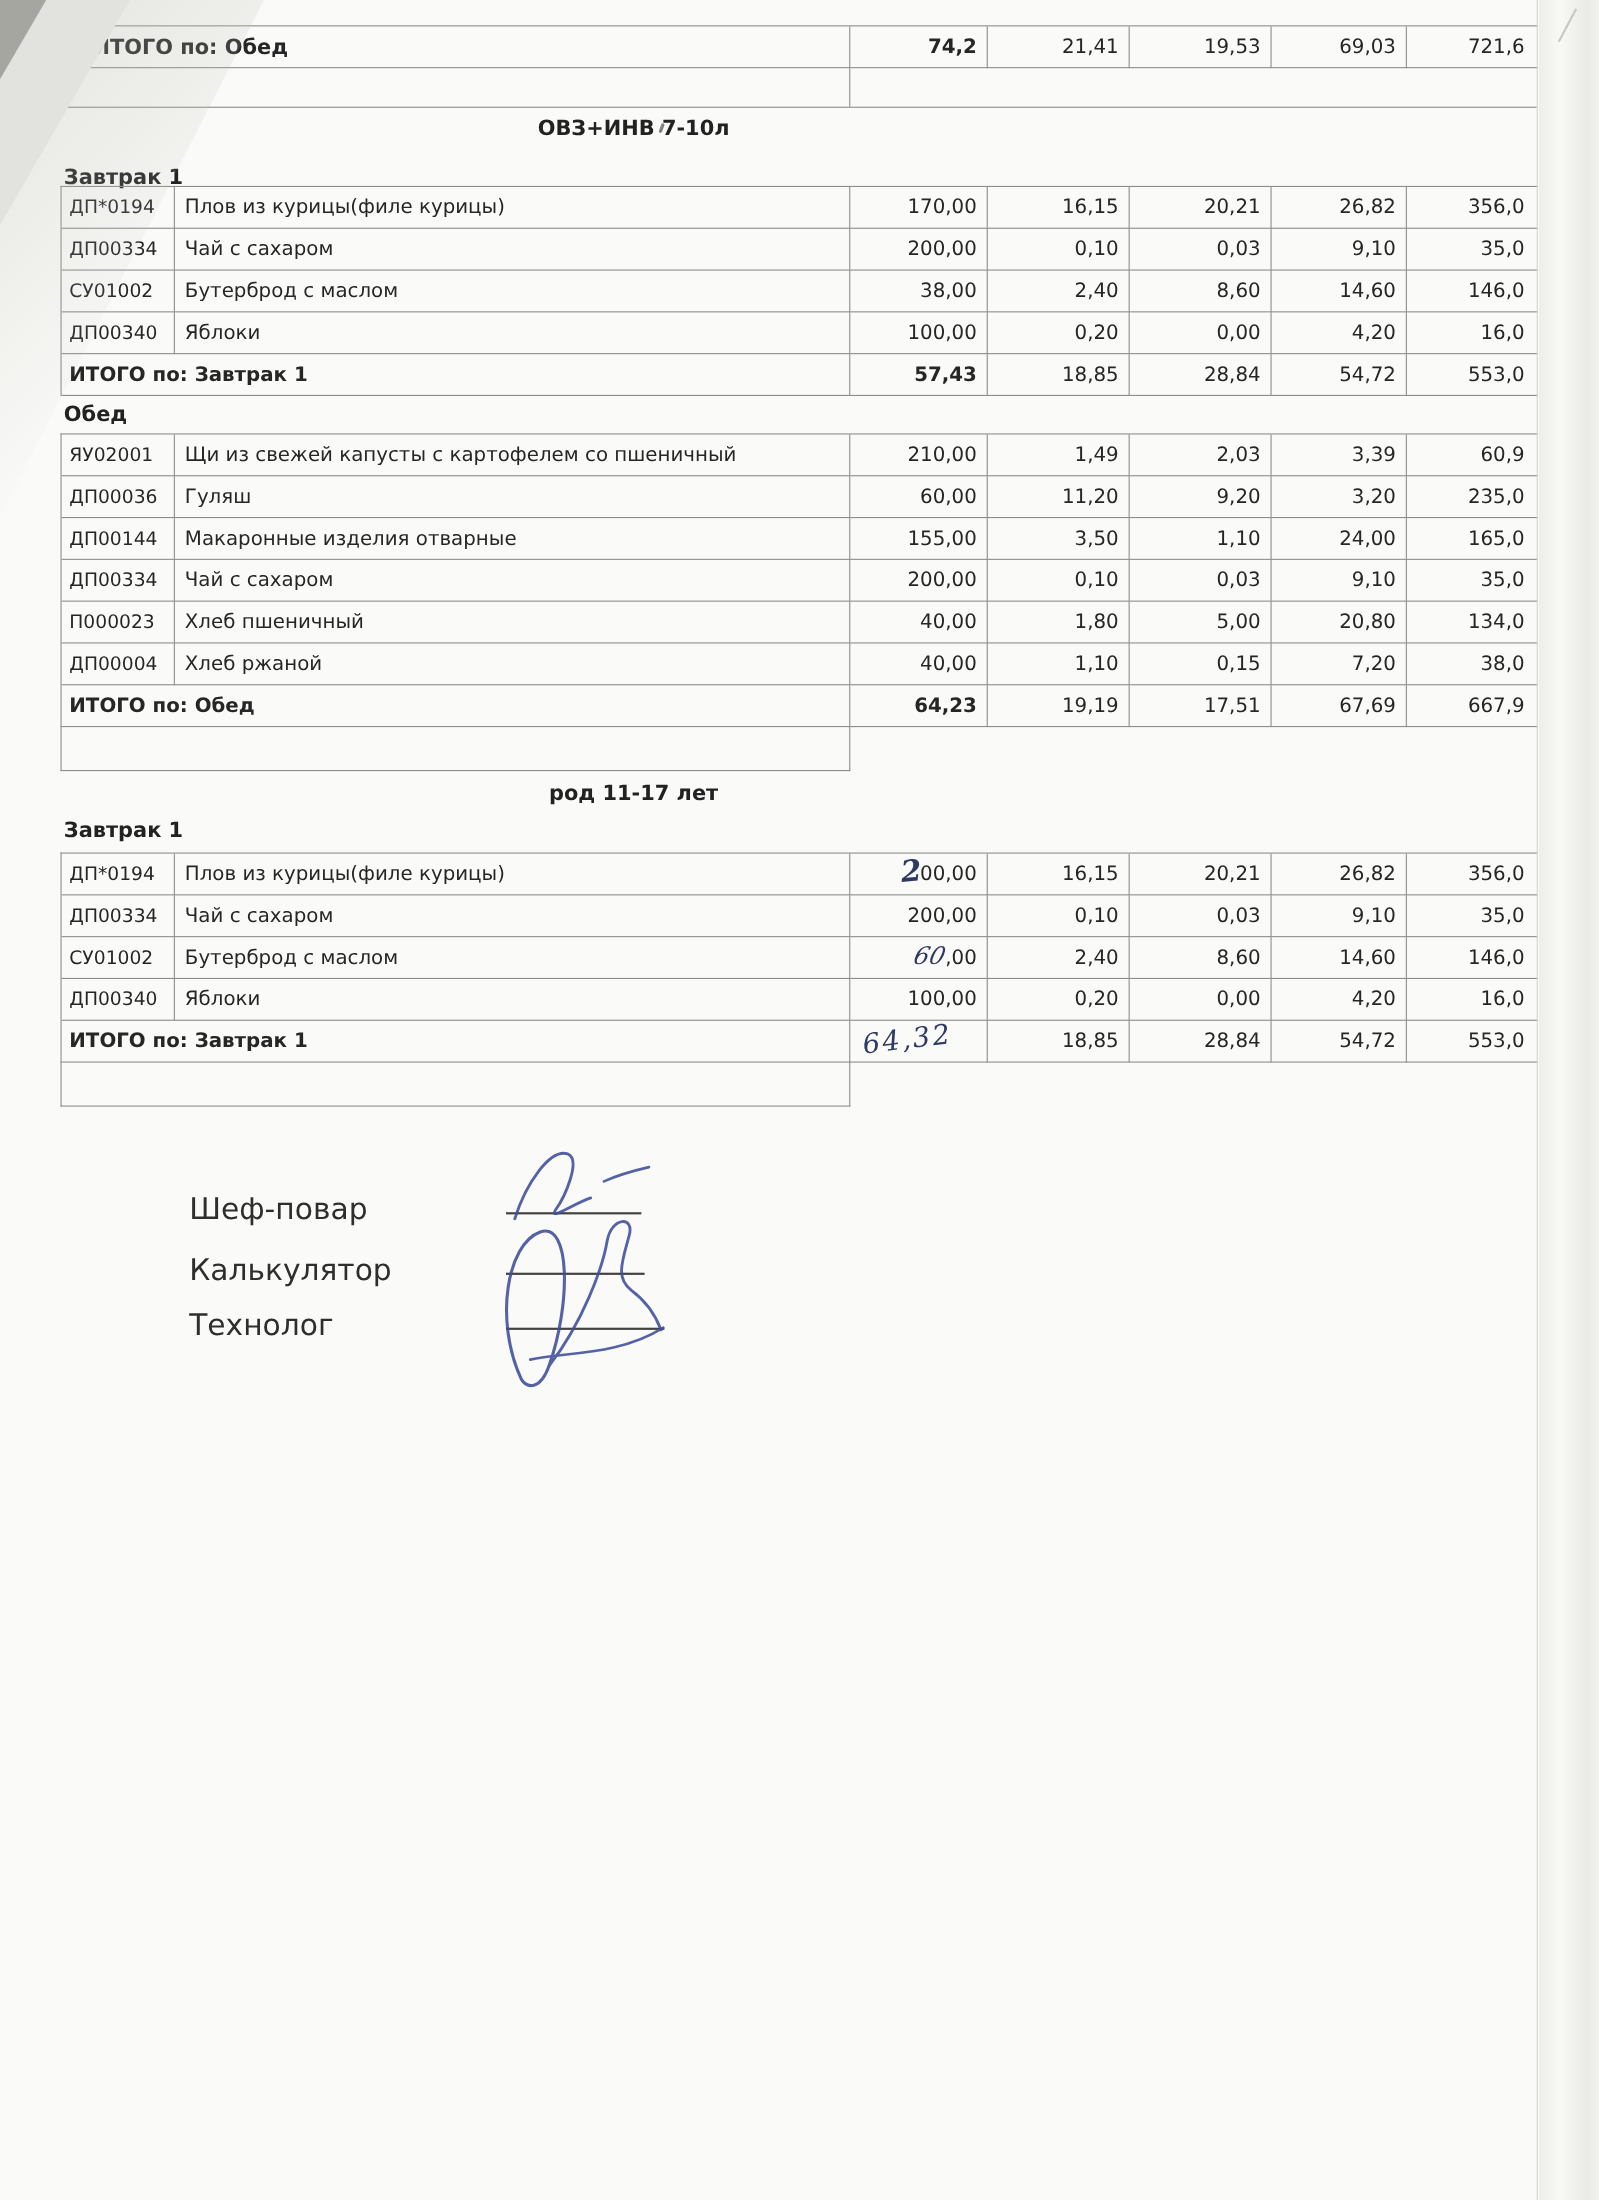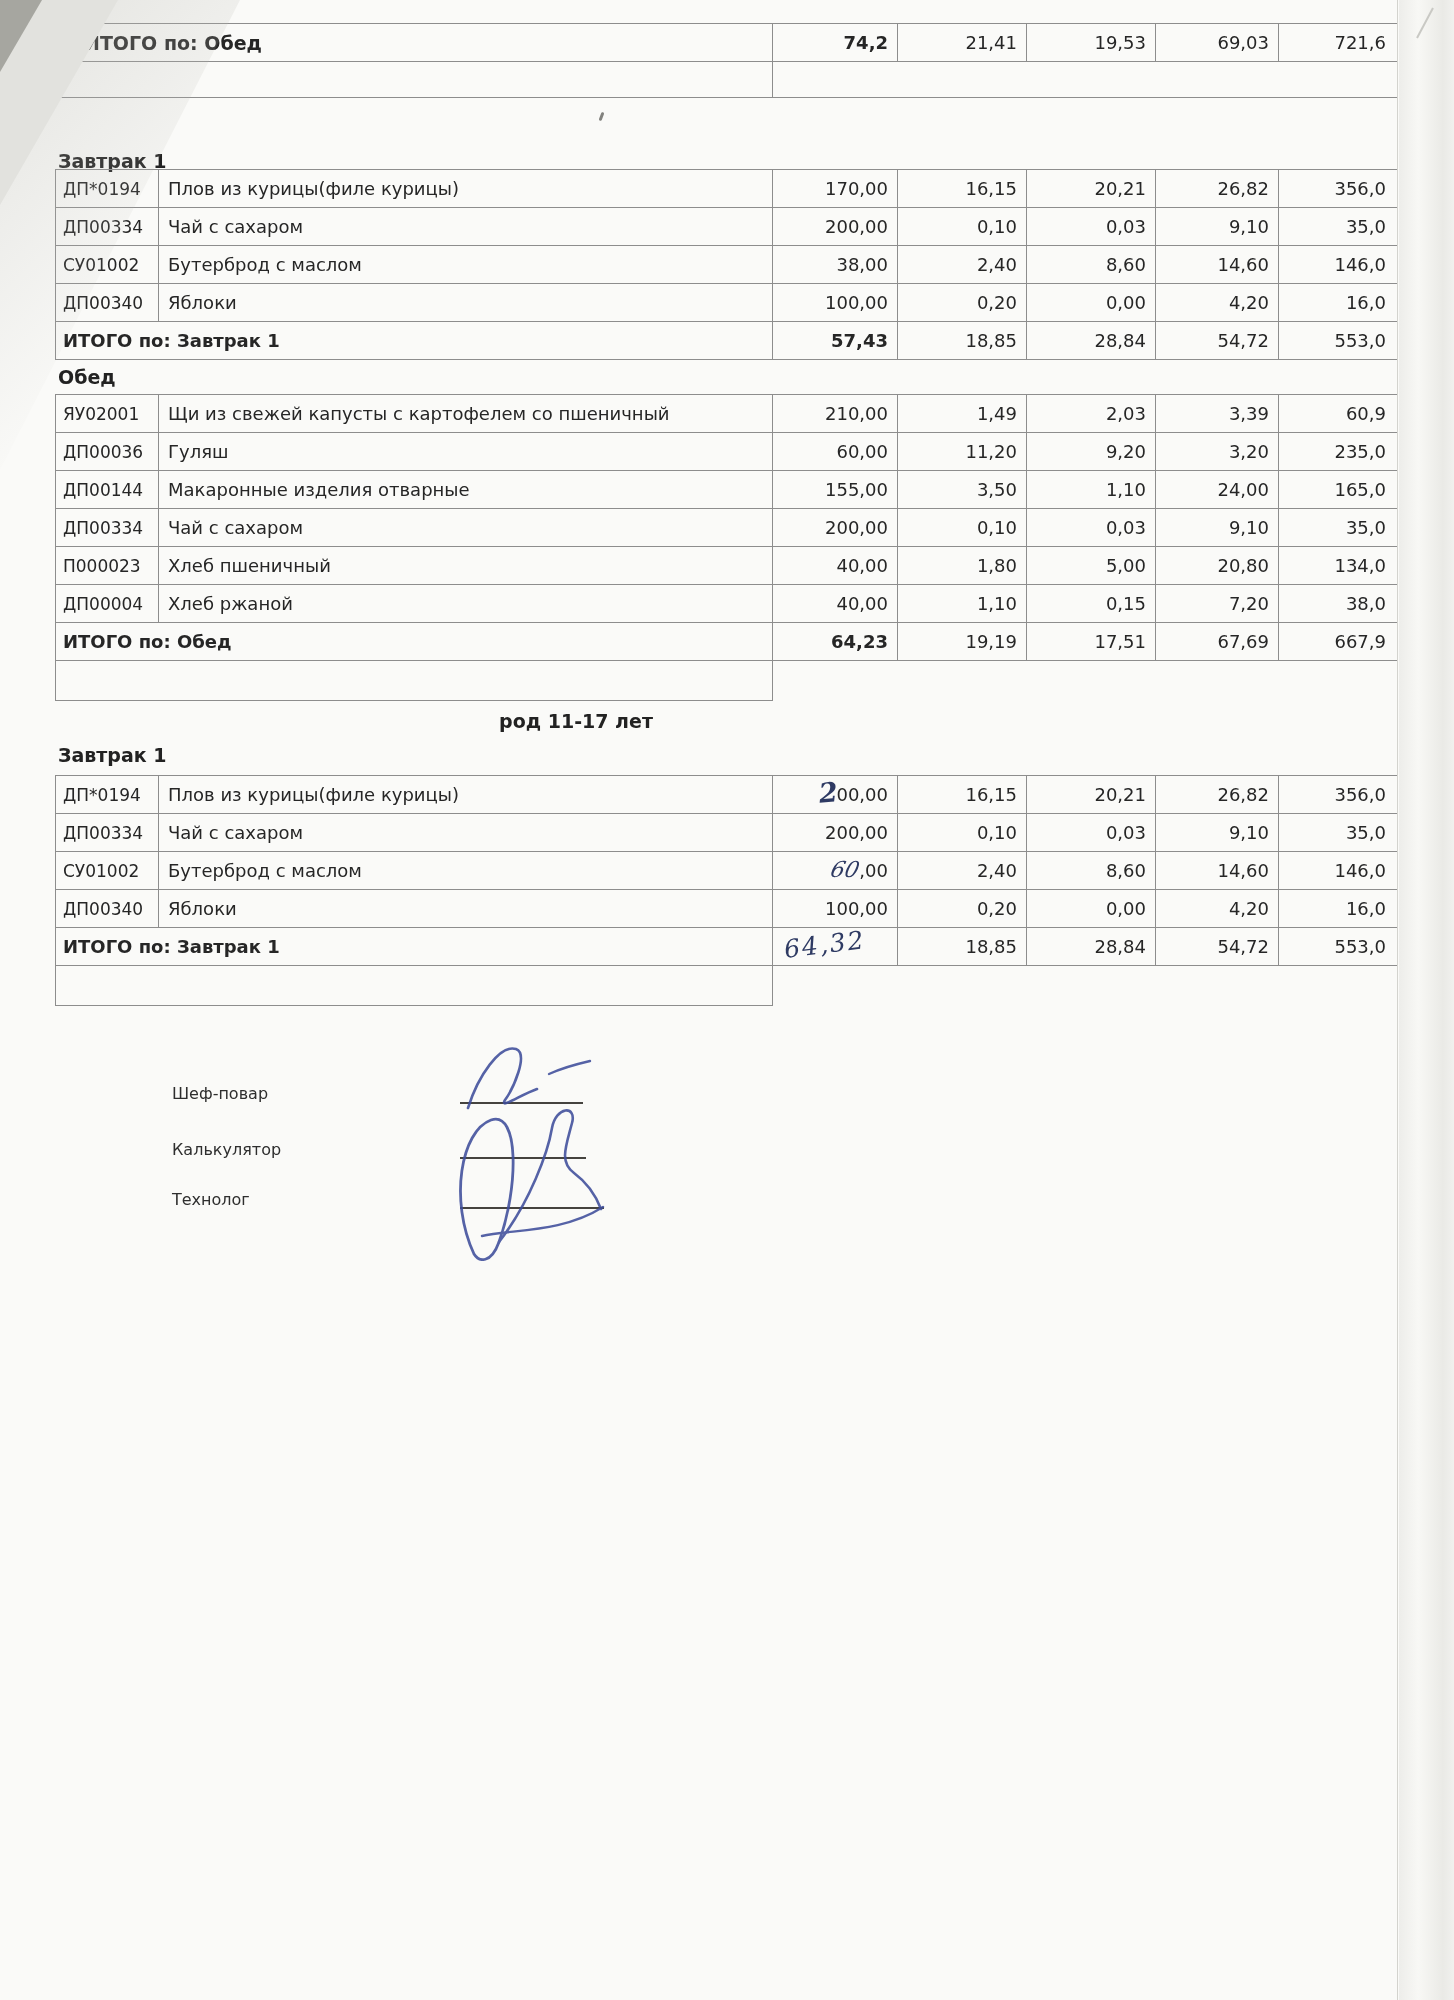--- a/index.html
+++ b/index.html
@@ -34,21 +34,21 @@
   .openbox.btm{border-bottom:1px solid #8d8d8d;}
   .hline{position:absolute;left:55px;width:1342px;height:1px;background:#8d8d8d;}
 
   
   .hand{font-family:"DejaVu Serif","Liberation Serif",serif;font-style:italic;color:#2e3a63;}
   .h2{font-size:27px;font-weight:bold;transform:rotate(-5deg);margin-top:-4px;margin-right:-1px;}
   .h60{font-size:22px;transform:skewX(-14deg);margin-bottom:2px;}
   .htot{font-size:25px;transform:rotate(-7deg);letter-spacing:2px;margin-right:22px;margin-bottom:4px;}
 
   
-  .role{position:absolute;left:172px;font-size:16px;color:#2e2e2e;}
+  .role{position:absolute;left:172px;font-size:27px;color:#2e2e2e;}
   .sigline{position:absolute;height:2px;background:#45433f;}
 
   
   .edge-band{position:absolute;left:1399px;top:0;width:55px;height:2000px;z-index:4;
      background:linear-gradient(90deg,#ededea 0%,#f8f8f5 35%,#eaeae6 80%,#f1f1ee 100%);}
   .edge-line{position:absolute;left:1397px;top:0;width:1px;height:2000px;background:#d3d3ce;z-index:4;}
   .fold1{position:absolute;left:0;top:0;width:240px;height:470px;z-index:6;
      clip-path:polygon(0 0,240px 0,0 470px);
      background:linear-gradient(135deg,rgba(185,185,178,.35),rgba(185,185,178,0) 70%);}
   .fold2{position:absolute;left:0;top:0;width:118px;height:205px;z-index:7;
@@ -72,20 +72,21 @@
       <div class="c num qty bold">74,2</div>
       <div class="c num">21,41</div>
       <div class="c num">19,53</div>
       <div class="c num">69,03</div>
       <div class="c num last">721,6</div>
     </div>
   </div>
   <div class="openbox" style="top:62px;height:35px;"></div>
   <div class="hline" style="top:97px;"></div>
 
+  <div class="center-h" style="top:106px;">ОВЗ+ИНВ 7-10л</div>
   <div class="speck"></div>
 
   <div class="meal" style="top:150px;">Завтрак 1</div>
   <div class="grid" style="top:169px;">
     <div class="r">
       <div class="c code">ДП*0194</div>
       <div class="c dish">Плов из курицы(филе курицы)</div>
       <div class="c num qty">170,00</div>
       <div class="c num">16,15</div>
       <div class="c num">20,21</div>

